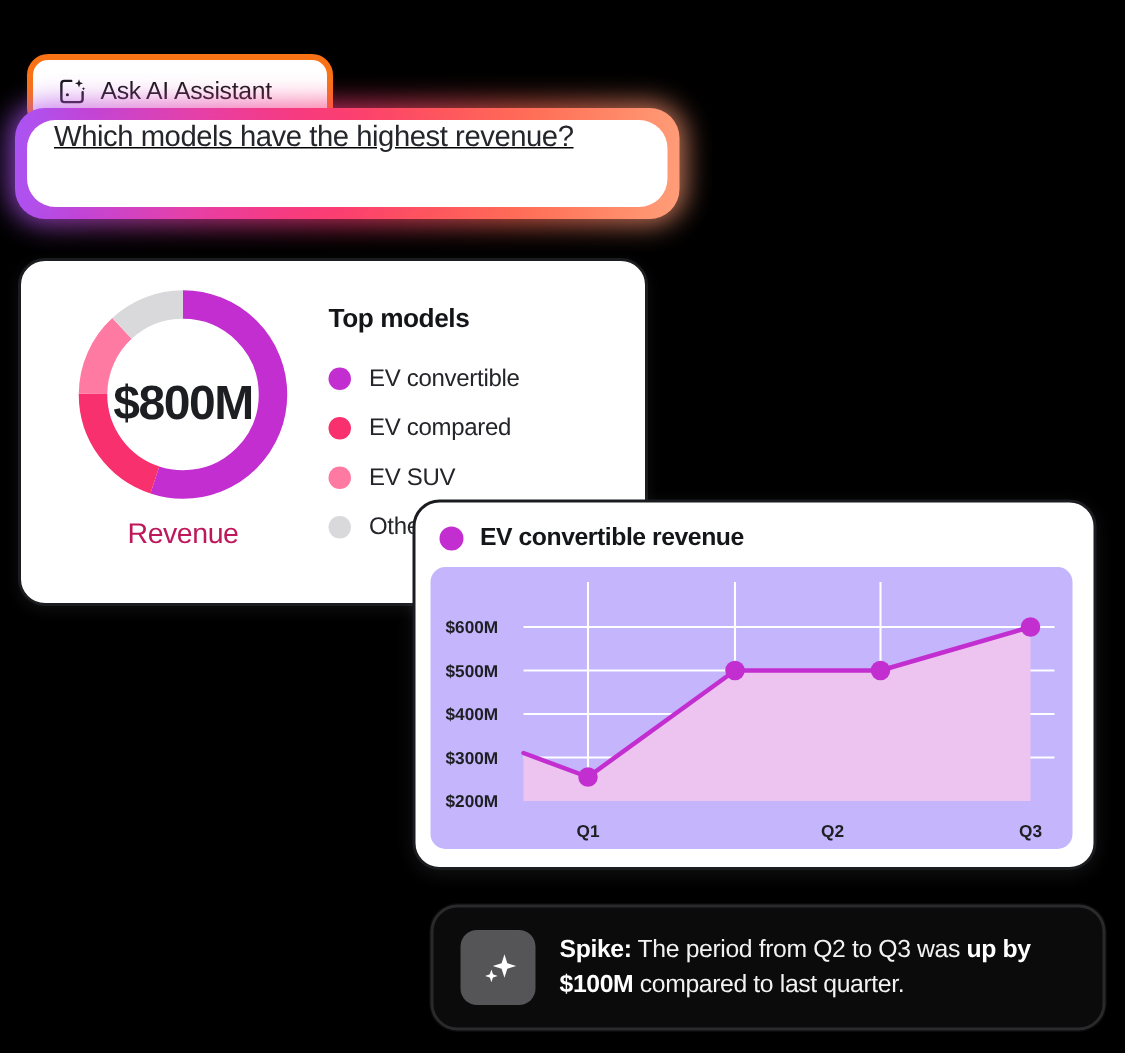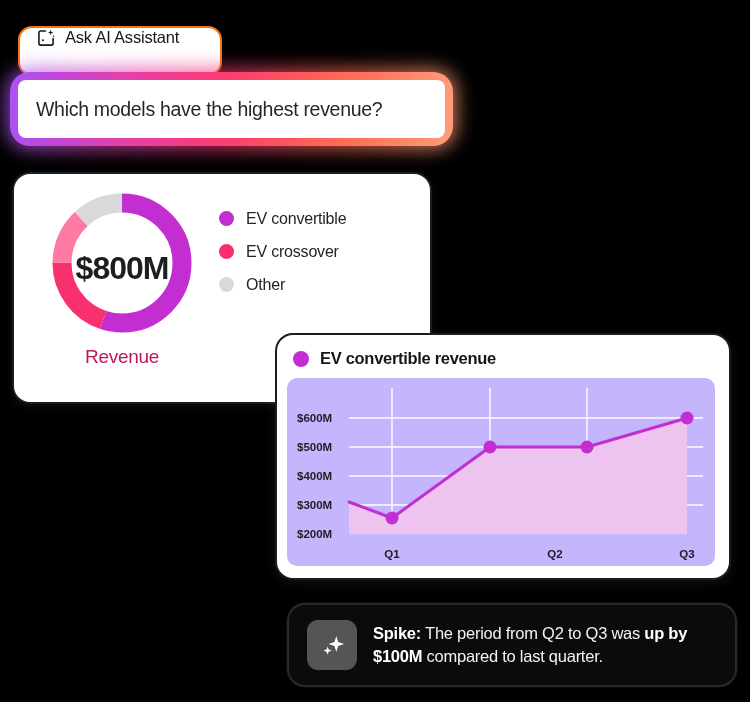--- a/index.html
+++ b/index.html
@@ -16,27 +16,28 @@
     position: relative;
     width: 750px;
     height: 702px;
     background: #000000;
   }
 
   
   .ask-pill {
     position: absolute;
     left: 18px;
-    top: 26px;
+    top: 36px;
     width: 204px;
     height: 50px;
     background: #ffffff;
-    border: 2px solid #f97316;
+    border: 4px solid #f97316;
     border-radius: 14px;
     display: flex;
+    align-items: center;
     gap: 9px;
     padding: 0 16px;
     box-shadow: 0 2px 5px rgba(255,255,255,0.05);
   }
   .ask-pill .label {
     font-size: 16.5px;
     color: #17181c;
     letter-spacing: -0.2px;
     white-space: nowrap;
   }
@@ -70,25 +71,25 @@
         #a855f7 0%, #e83fa5 30%, #fb3a74 50%, #ff6a55 75%, #ffa07a 100%);
     filter: blur(9px);
     opacity: 0.75;
     z-index: -1;
   }
   .q-box {
     position: relative;
     width: 100%;
     height: 100%;
     background: #ffffff;
-    border-radius: 8px;
-    display: flex;
-    align-items: center;
+    border-radius: 19px;
+    display: flex;
     padding: 0 18px;
     z-index: 1;
+    text-decoration: underline;
   }
   .q-box .q-text {
     font-size: 19.5px;
     color: #25262b;
     letter-spacing: -0.3px;
     white-space: nowrap;
   }
 
   
   .donut-card {
@@ -269,31 +270,36 @@
 
             <circle cx="75" cy="75" r="60" fill="none" stroke="#d9d9dc" stroke-width="19" stroke-dasharray="45.2 331.8" stroke-dashoffset="-331.7"></circle>
           </g>
         </svg>
         <div class="donut-center-label">$800M</div>
       </div>
       <div class="donut-caption">Revenue</div>
     </div>
 
     <div class="legend-block">
+      <div class="legend-title">Top models</div>
 
       <div class="legend-row">
         <span class="legend-dot" style="background:#c22ed0"></span>
         <span class="legend-text">EV convertible</span>
       </div>
 
       <div class="legend-row">
         <span class="legend-dot" style="background:#f8306e"></span>
-        <span class="legend-text">EV crossover</span>
-      </div>
-
+        <span class="legend-text">EV compared</span>
+      </div>
+
+      <div class="legend-row">
+        <span class="legend-dot" style="background:#ff7aa2"></span>
+        <span class="legend-text">EV SUV</span>
+      </div>
 
       <div class="legend-row">
         <span class="legend-dot" style="background:#d9d9dc"></span>
         <span class="legend-text">Other</span>
       </div>
     </div>
   </div>
 
   <div class="line-card">
     <div class="line-head">

